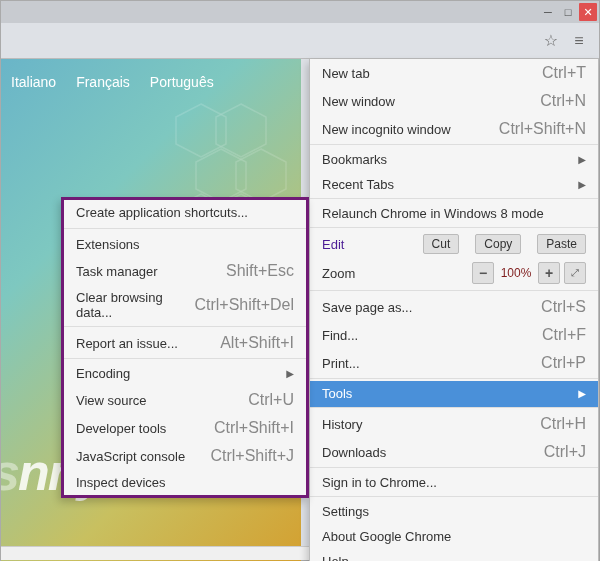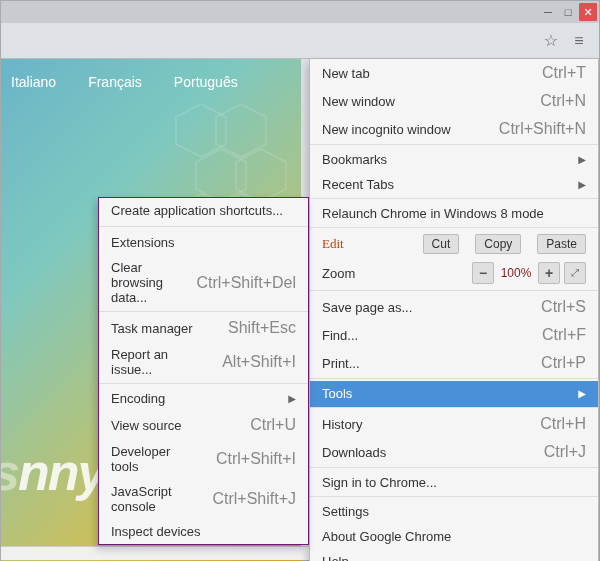--- a/index.html
+++ b/index.html
@@ -75,21 +75,21 @@
       top: 58px;
       left: 0;
       width: 300px;
       height: 503px;
       background: linear-gradient(135deg, #6ab5c8 0%, #7ec8c0 30%, #c8c060 70%, #d4a030 100%);
       overflow: hidden;
     }
 
     .page-nav {
       display: flex;
-      gap: 32px;
+      gap: 20px;
       padding: 15px 10px;
       color: white;
       font-size: 14px;
     }
 
     .page-logo {
       position: absolute;
       bottom: 60px;
       left: -10px;
       font-size: 52px;
@@ -163,22 +163,21 @@
     
     .edit-row {
       display: flex;
       align-items: center;
       padding: 4px 12px;
       min-height: 24px;
     }
 
     .edit-label {
       flex: 1;
-      color: #c2410c;
-      font-family: Liberation Serif, serif;
+      color: #4c1d95;
     }
 
     .edit-buttons {
       display: flex;
       gap: 16px;
     }
 
     .edit-btn {
       background: #e0e0e0;
       border: 1px solid #bbb;
@@ -242,23 +241,23 @@
       font-size: 10px;
       color: #555;
       border-radius: 2px;
     }
 
     
     .sub-menu {
       position: absolute;
       top: 196px;
       right: 290px;
-      width: 211px;
+      width: 248px;
       background: #f5f5f5;
-      border: 1px solid #701a75;
+      border: 3px solid #701a75;
       box-shadow: -2px 4px 8px rgba(0,0,0,0.2);
       z-index: 101;
     }
 
     .sub-menu-item {
       display: flex;
       align-items: center;
       justify-content: space-between;
       padding: 5px 12px;
       cursor: pointer;
@@ -453,28 +452,28 @@
   </div>
 
   <div class="sub-menu">
     <div class="sub-menu-item">
       <span class="menu-item-label">Create application shortcuts...</span>
     </div>
     <div class="sub-menu-divider"></div>
     <div class="sub-menu-item">
       <span class="menu-item-label">Extensions</span>
     </div>
+    <div class="sub-menu-item">
+      <span class="menu-item-label">Task manager</span>
+      <span class="menu-shortcut">Shift+Esc</span>
+    </div>
     <div class="sub-menu-item separator-after" style="border-bottom:1px solid #ddd; margin-bottom:2px; padding-bottom:6px;">
       <span class="menu-item-label">Clear browsing data...</span>
       <span class="menu-shortcut">Ctrl+Shift+Del</span>
     </div>
-    <div class="sub-menu-item">
-      <span class="menu-item-label">Task manager</span>
-      <span class="menu-shortcut">Shift+Esc</span>
-    </div>
     <div class="sub-menu-item separator-after" style="border-bottom:1px solid #ddd; margin-bottom:2px; padding-bottom:6px;">
       <span class="menu-item-label">Report an issue...</span>
       <span class="menu-shortcut">Alt+Shift+I</span>
     </div>
     <div class="sub-menu-item">
       <span class="menu-item-label">Encoding</span>
       <span class="menu-arrow">▶</span>
     </div>
     <div class="sub-menu-item">
       <span class="menu-item-label">View source</span>

